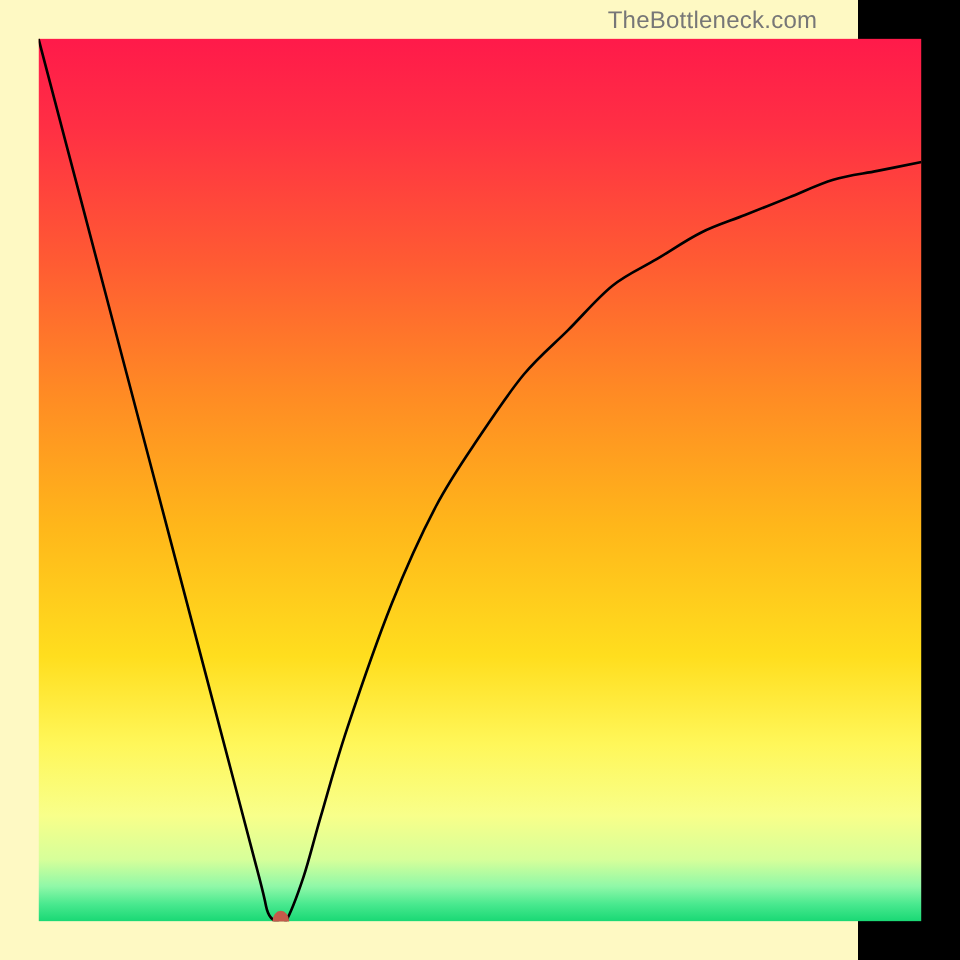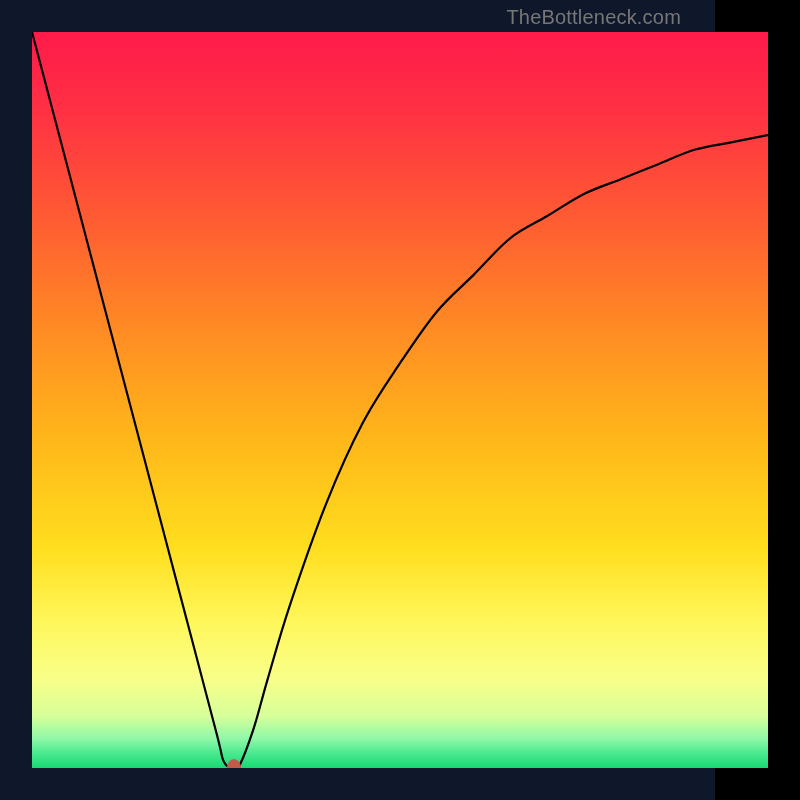--- a/index.html
+++ b/index.html
@@ -7,21 +7,21 @@
     padding: 0;
     width: 800px;
     height: 800px;
     background: #000;
     overflow: hidden;
   }
   .frame {
     position: relative;
     width: 715px;
     height: 800px;
-    background: #0f172a;
+    background: #fef9c3;
   }
   .plot-area {
     position: absolute;
     left: 32px;
     top: 32px;
     width: 736px;
     height: 736px;
     overflow: hidden;
   }
   .gradient-bg {

